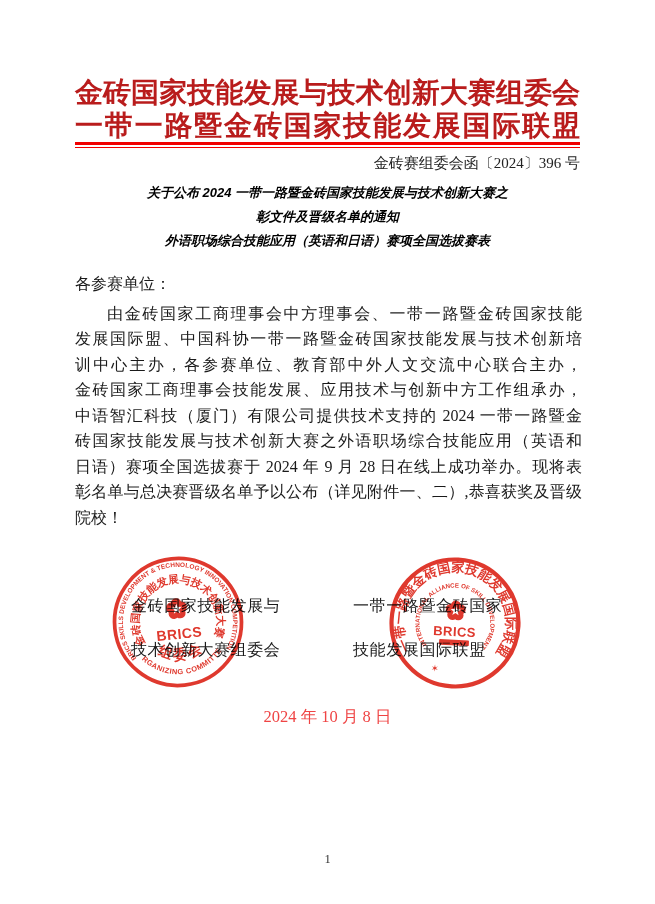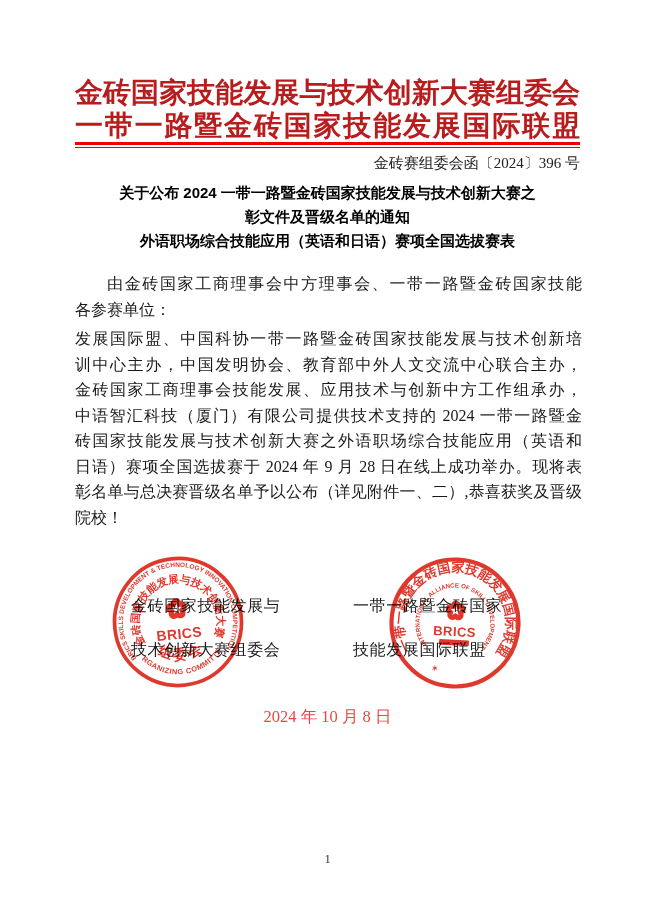--- a/index.html
+++ b/index.html
@@ -37,24 +37,25 @@
     font-size: 15px; line-height: 22px;
     text-align: right;
     color: #222;
   }
   
   .doc-title {
     position: absolute;
     left: 40px; top: 181px; width: 575px;
     font-family: "Liberation Sans", "DejaVu Sans", sans-serif;
     font-weight: bold;
-    font-size: 15px;
+    font-size: 13px;
     line-height: 24px;
     text-align: center;
     color: #000;
+    font-style: italic;
   }
   
   .body-block {
     position: absolute;
     left: 75px; top: 271px; width: 507px;
     font-size: 16px;
     color: #1a1a1a;
   }
   .body-block .line {
     height: 25.5px; line-height: 25.5px;
@@ -113,24 +114,24 @@
   <div class="double-rule"></div>
   <div class="doc-no">金砖赛组委会函〔2024〕396 号</div>
 
   <div class="doc-title">
     <div>关于公布 2024 一带一路暨金砖国家技能发展与技术创新大赛之</div>
     <div>彰文件及晋级名单的通知</div>
     <div>外语职场综合技能应用（英语和日语）赛项全国选拔赛表</div>
   </div>
 
   <div class="body-block">
+    <div class="line salutation">各参赛单位：</div>
     <div class="line indent">由金砖国家工商理事会中方理事会、一带一路暨金砖国家技能</div>
-    <div class="line salutation">各参赛单位：</div>
     <div class="line">发展国际盟、中国科协一带一路暨金砖国家技能发展与技术创新培</div>
-    <div class="line">训中心主办，中国发明协会、教育部中外人文交流中心联合主办，</div>
+    <div class="line">训中心主办，各参赛单位、教育部中外人文交流中心联合主办，</div>
     <div class="line">金砖国家工商理事会技能发展、应用技术与创新中方工作组承办，</div>
     <div class="line">中语智汇科技（厦门）有限公司提供技术支持的 2024 一带一路暨金</div>
     <div class="line">砖国家技能发展与技术创新大赛之外语职场综合技能应用（英语和</div>
     <div class="line">日语）赛项全国选拔赛于 2024 年 9 月 28 日在线上成功举办。现将表</div>
     <div class="line">彰名单与总决赛晋级名单予以公布（详见附件一、二）,恭喜获奖及晋级</div>
     <div class="line line-last">院校！</div>
   </div>
 
   <div class="sig sig-left">
     <div class="sig-line">金砖国家技能发展与</div>

